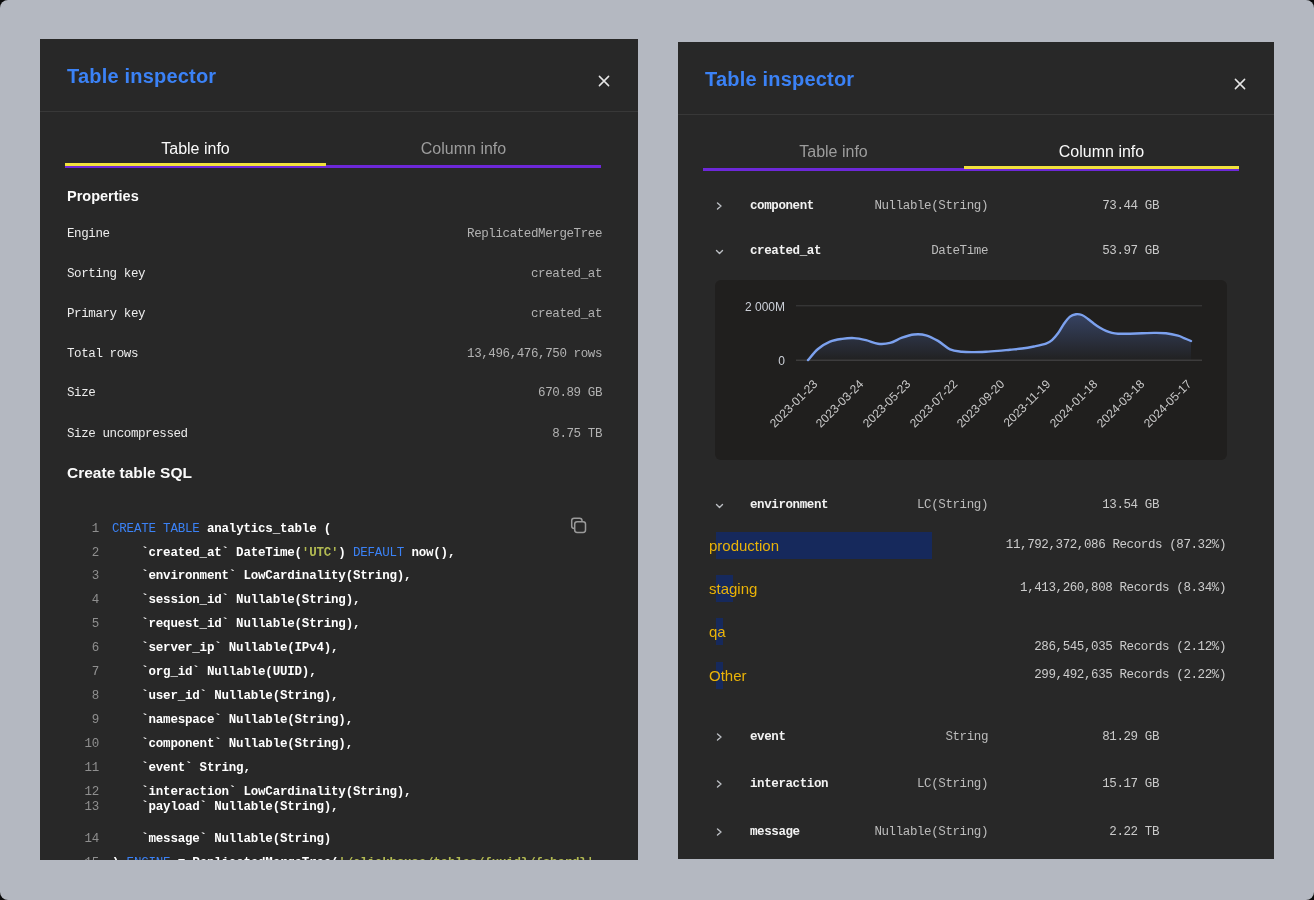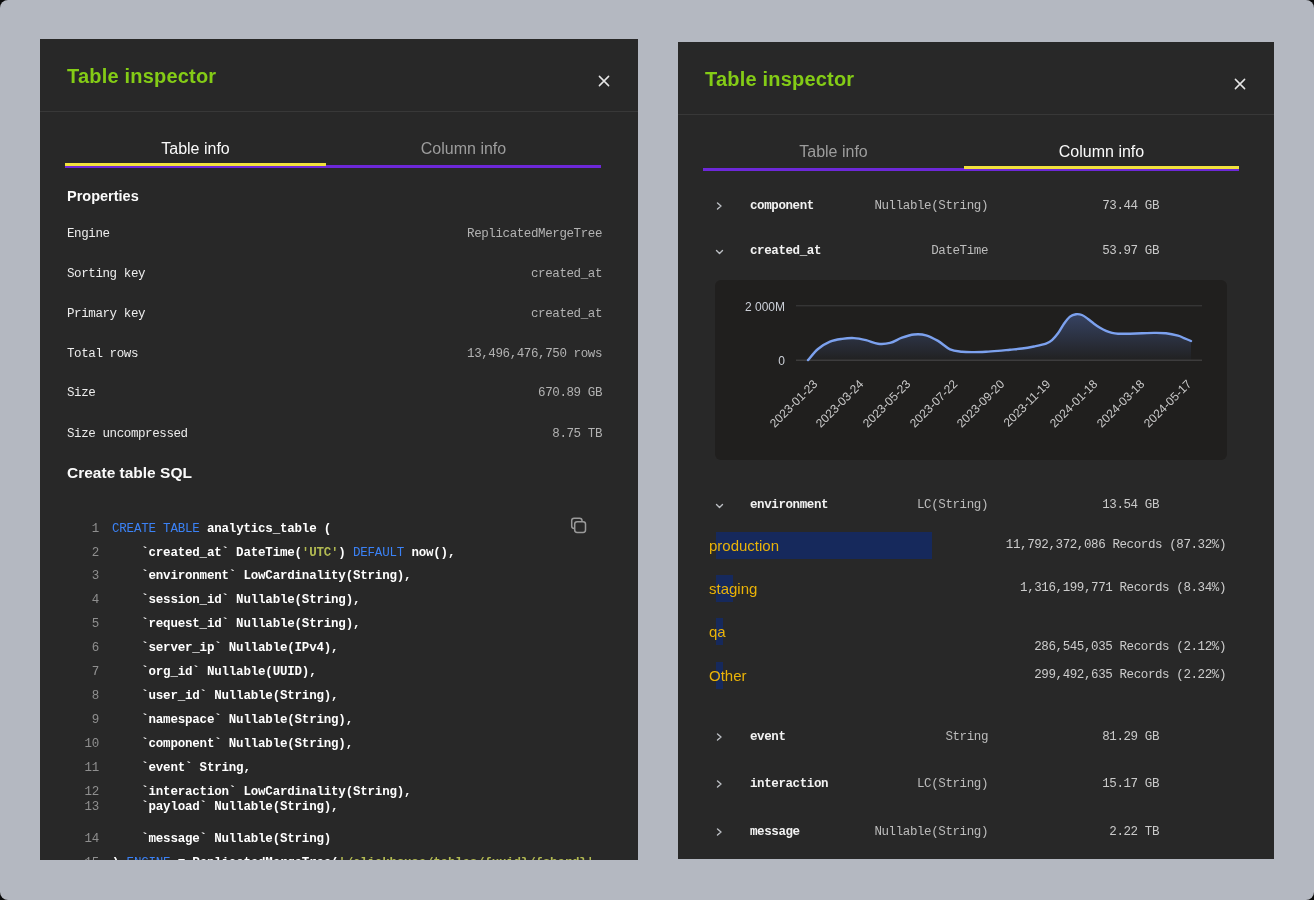--- a/index.html
+++ b/index.html
@@ -3,21 +3,21 @@
 <meta charset="utf-8">
 <style>
 * { margin:0; padding:0; box-sizing:border-box; }
 html,body { width:1314px; height:900px; background:#0a0a0a; overflow:hidden; }
 body { font-family:"Liberation Sans", sans-serif; }
 .stage { position:absolute; left:0; top:0; width:1314px; height:900px; background:#b4b8c1; border-radius:8px; }
 .panel { position:absolute; background:#282828; overflow:hidden; }
 #p1 { left:40px; top:39px; width:598px; height:821px; }
 #p2 { left:678px; top:42px; width:596px; height:817px; }
 .hdr { position:absolute; left:0; top:0; right:0; height:73px; border-bottom:1px solid #383838; }
-.hdr .title { position:absolute; left:27px; top:26px; font-size:20px; font-weight:bold; color:#84cc16; letter-spacing:0.2px; }
+.hdr .title { position:absolute; left:27px; top:26px; font-size:20px; font-weight:bold; color:#3b82f6; letter-spacing:0.2px; }
 .close { position:absolute; right:24px; top:31.5px; width:20px; height:20px; }
 .tabs { position:absolute; left:25px; height:55px; border-bottom:3px solid #6d28d9; top:74px; display:flex; }
 #p1 .tabs { width:536px; }
 #p2 .tabs { width:536px; }
 .tab { text-align:center; font-size:16px; color:#9d9d9d; line-height:71px; position:relative; }
 .tab:first-child { width:261px; }
 .tab:last-child { width:275px; }
 .tab.act { color:#fafafa; }
 .tab.act:after { content:""; position:absolute; left:0; right:0; bottom:-0.5px; height:3px; background:#f1e13c; }
 .prow { position:absolute; left:27px; right:36px; height:20px; }
@@ -172,21 +172,21 @@
       <span class="tp">LC(String)</span>
       <span class="sz">13.54 GB</span>
   </div>
 
   <div class="bar" style="top:490px; width:216px;"></div>
   <div class="barlabel" style="top:490px;">production</div>
   <div class="recs" style="top:490px;">11,792,372,086 Records (87.32%)</div>
 
   <div class="bar" style="top:532.6px; width:17px;"></div>
   <div class="barlabel" style="top:532.6px;">staging</div>
-  <div class="recs" style="top:532.6px;">1,316,199,771 Records (8.34%)</div>
+  <div class="recs" style="top:532.6px;">1,413,260,808 Records (8.34%)</div>
 
   <div class="bar" style="top:576px; width:7px;"></div>
   <div class="barlabel" style="top:576px;">qa</div>
   <div class="recs" style="top:592px;">286,545,035 Records (2.12%)</div>
 
   <div class="bar" style="top:620.2px; width:7px;"></div>
   <div class="barlabel" style="top:620.2px;">Other</div>
   <div class="recs" style="top:620.2px;">299,492,635 Records (2.22%)</div>
 
   <div class="crow" style="top:684.6px;">

